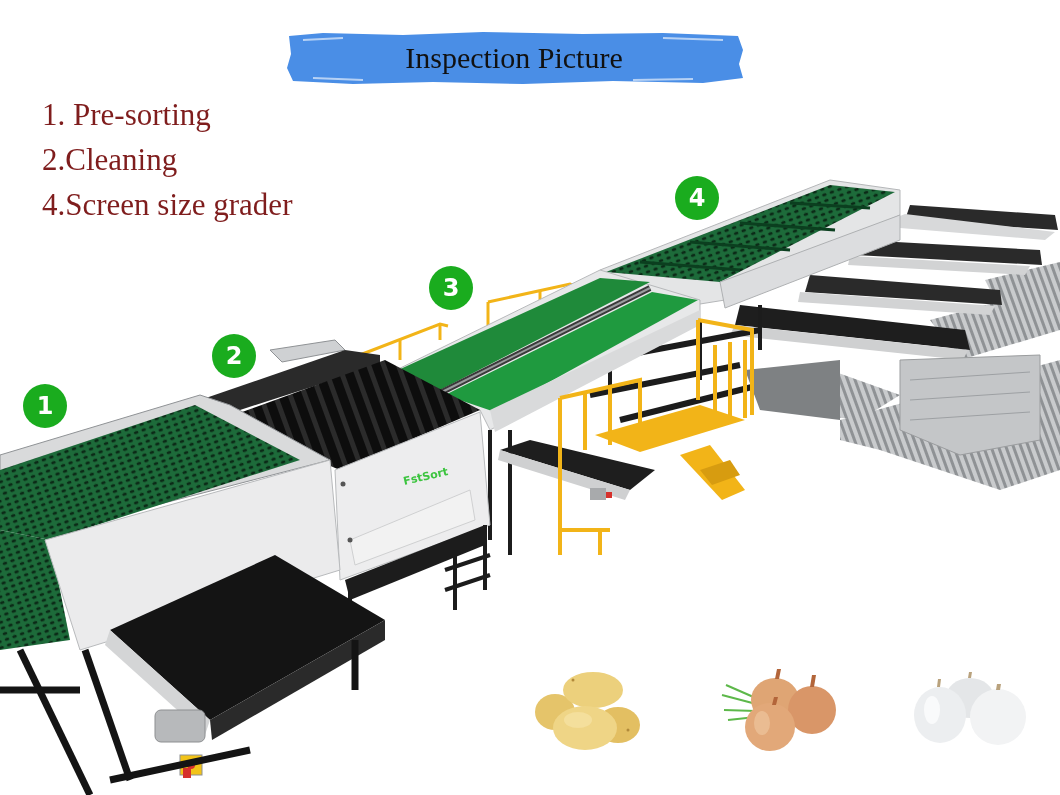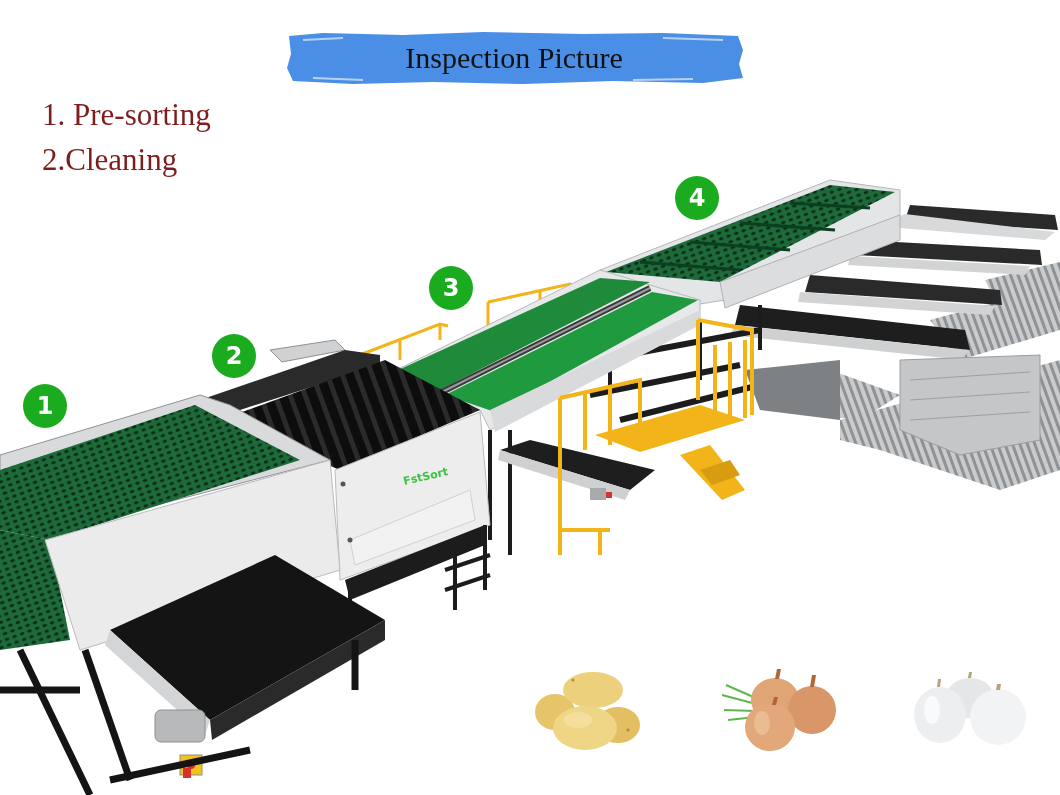--- a/index.html
+++ b/index.html
@@ -21,20 +21,21 @@
   <svg width="462" height="56" viewBox="0 0 462 56">
     <path d="M6,6 L40,3 L120,5 L200,2 L300,4 L380,3 L455,6 L460,20 L456,34 L460,48 L420,53 L330,51 L240,54 L150,52 L70,54 L10,51 L4,38 L8,24 Z" fill="#4a8ee6"></path>
     <path d="M20,10 L60,8 M380,8 L440,10 M30,48 L80,50 M350,50 L410,49" stroke="#ffffff" stroke-width="2" opacity="0.6"></path>
   </svg>
   <div class="banner-title">Inspection Picture</div>
 </div>
 
 <div class="steps">
   <div class="step">1.  Pre-sorting</div>
   <div class="step" style="">2.Cleaning</div>
+  <div class="step">4.Screen size grader</div>
 </div>
 
 <svg class="scene" viewBox="0 0 1060 795">
   <defs>
     <pattern id="mesh" width="8" height="6" patternUnits="userSpaceOnUse" patternTransform="rotate(-20)">
       <rect width="8" height="6" fill="#1d6b3a"></rect>
       <ellipse cx="4" cy="3" rx="2.4" ry="1.5" fill="#0b2a17"></ellipse>
     </pattern>
     <pattern id="rollers" width="7" height="7" patternUnits="userSpaceOnUse" patternTransform="rotate(-20)">
       <rect width="7" height="7" fill="#c9cbcd"></rect>

